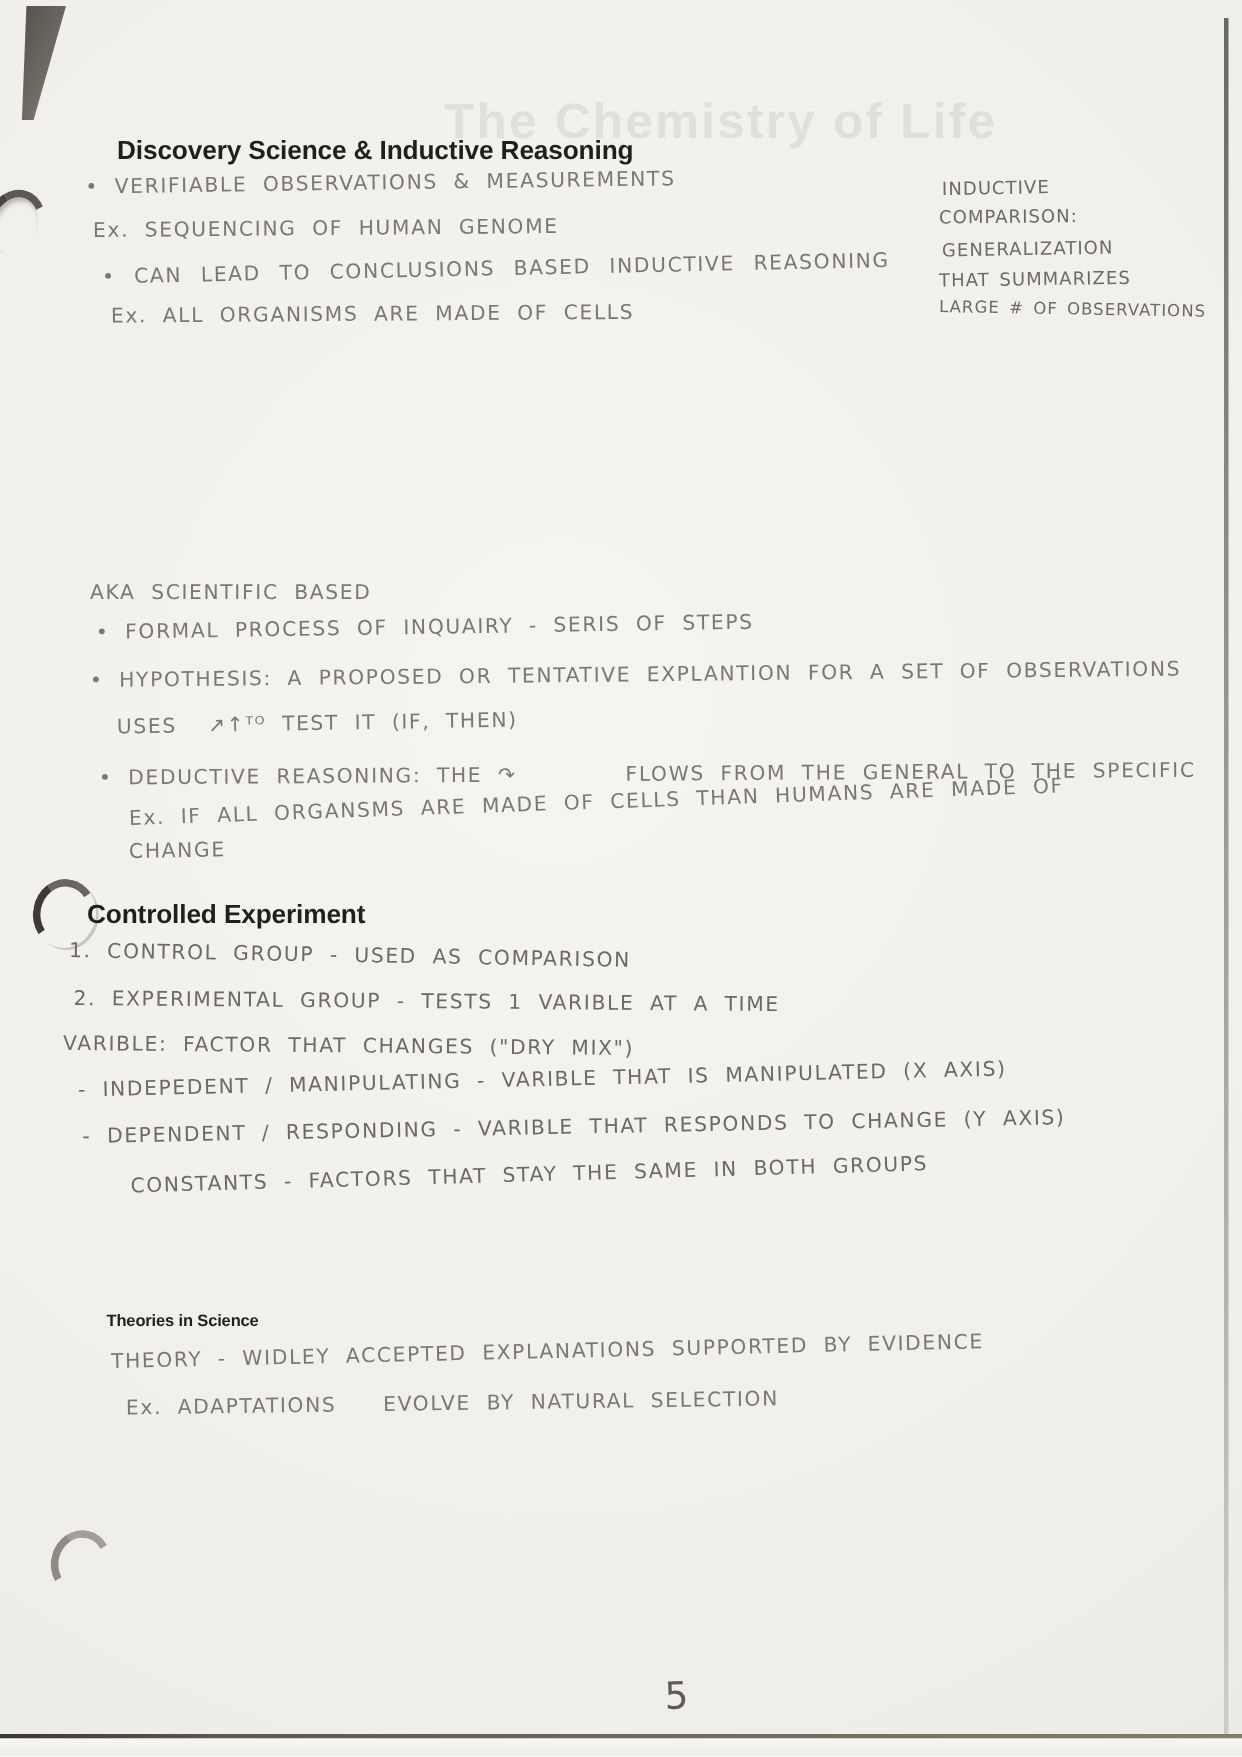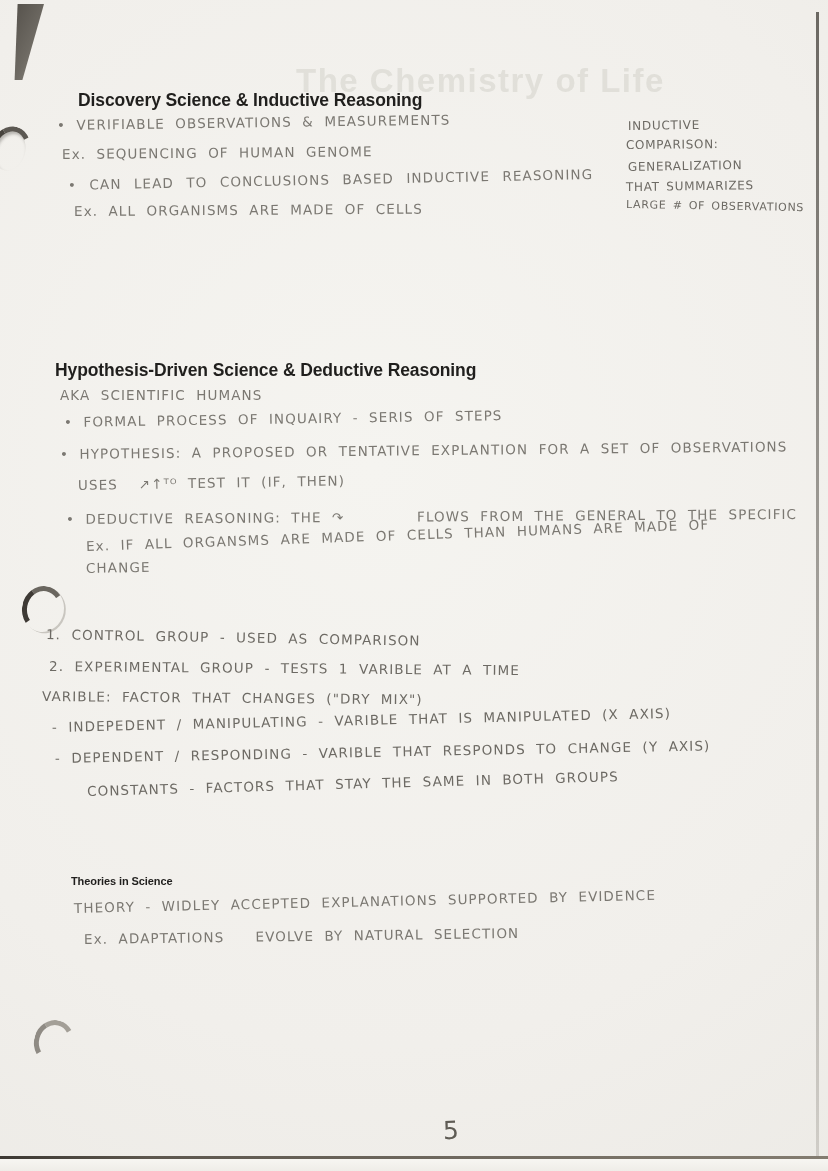--- a/index.html
+++ b/index.html
@@ -128,29 +128,29 @@
   <div class="hw" style="left:62px; top:146px; transform:rotate(-0.5deg);">Ex. SEQUENCING OF HUMAN GENOME</div>
   <div class="hw" style="left:68px; top:177px; transform:rotate(-1.2deg); word-spacing:7px;">• CAN LEAD TO CONCLUSIONS BASED INDUCTIVE REASONING</div>
   <div class="hw" style="left:74px; top:203px; transform:rotate(-0.4deg);">Ex. ALL ORGANISMS ARE MADE OF CELLS</div>
 
   <div class="hw hw-sm hw-dark" style="left:628px; top:119px; transform:rotate(-1deg);">INDUCTIVE</div>
   <div class="hw hw-sm hw-dark" style="left:626px; top:138px; transform:rotate(-0.6deg);">COMPARISON:</div>
   <div class="hw hw-sm hw-dark" style="left:628px; top:160px; transform:rotate(-1deg);">GENERALIZATION</div>
   <div class="hw hw-sm hw-dark" style="left:626px; top:180px; transform:rotate(-0.8deg);">THAT SUMMARIZES</div>
   <div class="hw hw-sm hw-dark" style="left:626px; top:198px; transform:rotate(1deg); font-size:11px;">LARGE # OF OBSERVATIONS</div>
 
-  <div class="heading" style="left:55px; top:360px;">Hypothesis-Driven Science &amp; Deductive Reasoning</div>
-  <div class="hw" style="left:60px; top:387px;">AKA SCIENTIFIC HUMANS</div>
+  <div class="hw" style="left:60px; top:387px;">AKA SCIENTIFIC BASED</div>
   <div class="hw" style="left:64px; top:414px; transform:rotate(-0.9deg);">• FORMAL PROCESS OF INQUAIRY - SERIS OF STEPS</div>
   <div class="hw" style="left:60px; top:446px; transform:rotate(-0.6deg);">• HYPOTHESIS: A PROPOSED OR TENTATIVE EXPLANTION FOR A SET OF OBSERVATIONS</div>
   <div class="hw" style="left:78px; top:477px; transform:rotate(-1deg);">USES  ↗↑ᵀᴼ TEST IT (IF, THEN)</div>
   <div class="hw" style="left:66px; top:511px; transform:rotate(-0.4deg);">• DEDUCTIVE REASONING: THE ↷       FLOWS FROM THE GENERAL TO THE SPECIFIC</div>
   <div class="hw" style="left:86px; top:538px; transform:rotate(-2deg);">Ex. IF ALL ORGANSMS ARE MADE OF CELLS THAN HUMANS ARE MADE OF</div>
   <div class="hw" style="left:86px; top:560px; transform:rotate(-1deg);">CHANGE</div>
 
+  <div class="heading" style="left:58px; top:599px;">Controlled Experiment</div>
   <div class="hw hw-dark" style="left:46px; top:626px; transform:rotate(1deg);">1. CONTROL GROUP - USED AS COMPARISON</div>
   <div class="hw hw-dark" style="left:49px; top:658px; transform:rotate(0.5deg);">2. EXPERIMENTAL GROUP - TESTS 1 VARIBLE AT A TIME</div>
   <div class="hw hw-dark" style="left:42px; top:688px; transform:rotate(0.5deg);">VARIBLE: FACTOR THAT CHANGES ("DRY MIX")</div>
   <div class="hw hw-dark" style="left:52px; top:719px; transform:rotate(-1.3deg);">- INDEPEDENT / MANIPULATING - VARIBLE THAT IS MANIPULATED (X AXIS)</div>
   <div class="hw hw-dark" style="left:55px; top:750px; transform:rotate(-1.1deg);">- DEPENDENT / RESPONDING - VARIBLE THAT RESPONDS TO CHANGE (Y AXIS)</div>
   <div class="hw hw-dark" style="left:87px; top:783px; transform:rotate(-1.6deg);">CONSTANTS - FACTORS THAT STAY THE SAME IN BOTH GROUPS</div>
 
   <div class="heading" style="left:71px; top:875px; font-size:11px;">Theories in Science</div>
   <div class="hw" style="left:74px; top:900px; transform:rotate(-1.3deg);">THEORY - WIDLEY ACCEPTED EXPLANATIONS SUPPORTED BY EVIDENCE</div>
   <div class="hw" style="left:84px; top:931px; transform:rotate(-0.8deg);">Ex. ADAPTATIONS   EVOLVE BY NATURAL SELECTION</div>

